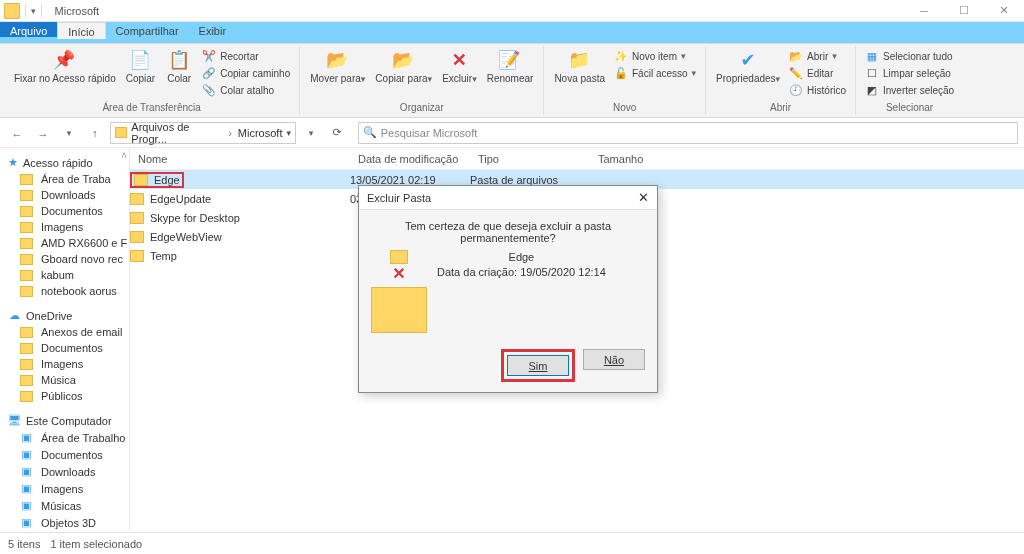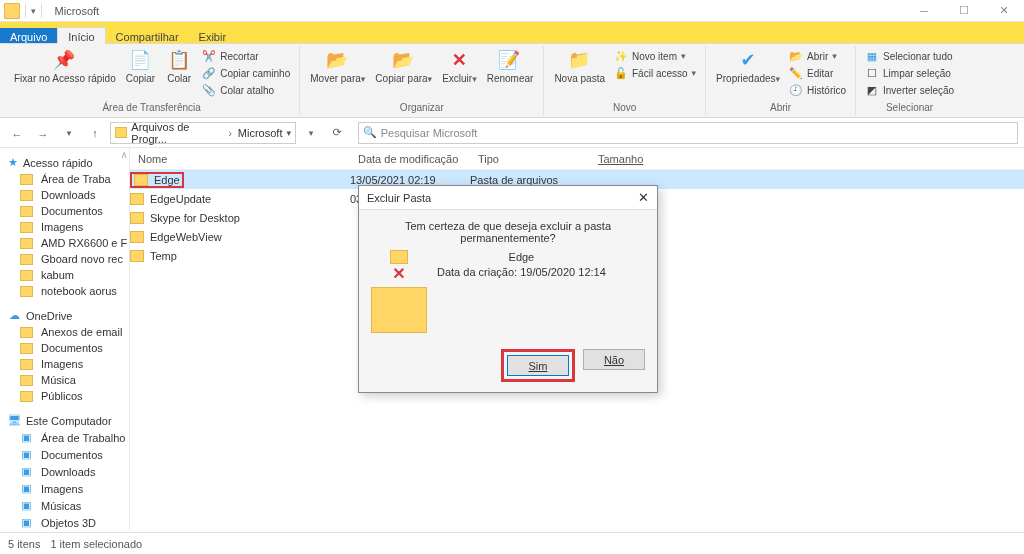--- a/index.html
+++ b/index.html
@@ -8,21 +8,21 @@
 
 .titlebar { height:22px; background:#fff; display:flex; align-items:center; border-bottom:1px solid #e5e5e5; }
 .titlebar .qat { display:flex; align-items:center; gap:2px; padding:0 4px; }
 .titlebar .qat .folder-ic { width:16px; height:16px; background:#ffd666; border-radius:1px; border:1px solid #e0b94a; }
 .titlebar .qat .sep { width:1px; height:14px; background:#ddd; margin:0 3px; }
 .titlebar .title { padding-left:6px; color:#555; }
 .titlebar .winctrls { margin-left:auto; display:flex; }
 .titlebar .winctrls div { width:40px; height:22px; display:flex; align-items:center; justify-content:center; color:#888; }
 
 
-.menutabs { height:22px; background:#fde047; display:flex; align-items:flex-end; border-bottom:1px solid #dadada; }
+.menutabs { height:22px; background:#7dd3fc; display:flex; align-items:flex-start; border-bottom:1px solid #dadada; }
 .menutabs .tab { padding:3px 10px 0 10px; color:#444; }
 .menutabs .tab.file { background:#1979ca; color:#fff; }
 .menutabs .tab.active { background:#f3f3f3; border:1px solid #dadada; border-bottom:1px solid #f3f3f3; margin-bottom:-1px; }
 
 
 .ribbon { height:74px; background:#f3f3f3; border-bottom:1px solid #dadada; display:flex; align-items:stretch; padding:2px 4px; }
 .rgroup { display:flex; flex-direction:column; align-items:center; padding:0 6px; border-right:1px solid #e1e1e1; }
 .rgroup:last-child { border-right:none; }
 .rgroup .row { display:flex; align-items:flex-start; gap:2px; flex:1; }
 .rgroup .lbl { font-size:10px; color:#666; margin-top:auto; padding-bottom:2px; }
@@ -55,21 +55,21 @@
 .fico { width:13px; height:11px; background:#ffd666; border:1px solid #e0b94a; display:inline-block; }
 .dicon { width:13px; height:13px; display:inline-flex; align-items:center; justify-content:center; color:#3a9be6; }
 
 
 .files { flex:1; display:flex; flex-direction:column; }
 .cols { display:flex; height:22px; align-items:center; border-bottom:1px solid #eee; color:#555; }
 .cols div { padding:0 8px; }
 .c-name { width:220px; }
 .c-date { width:120px; }
 .c-type { width:120px; }
-.c-size { width:90px;text-decoration:underline; }
+.c-size { width:90px; }
 .frow { display:flex; height:19px; align-items:center; }
 .frow.sel { background:#cce8ff; }
 .frow .c-name { display:flex; align-items:center; gap:6px; }
 .frow .fico { width:14px; height:12px; }
 .frow span { color:#333; }
 .hl { border:2px solid #d9363e; padding:0 2px; display:inline-flex; align-items:center; gap:6px;}
 
 
 .status { position:absolute; bottom:0; left:0; right:0; height:22px; border-top:1px solid #e0e0e0; display:flex; align-items:center; padding:8px 8px; gap:10px; color:#555; background:#fff;}
 

